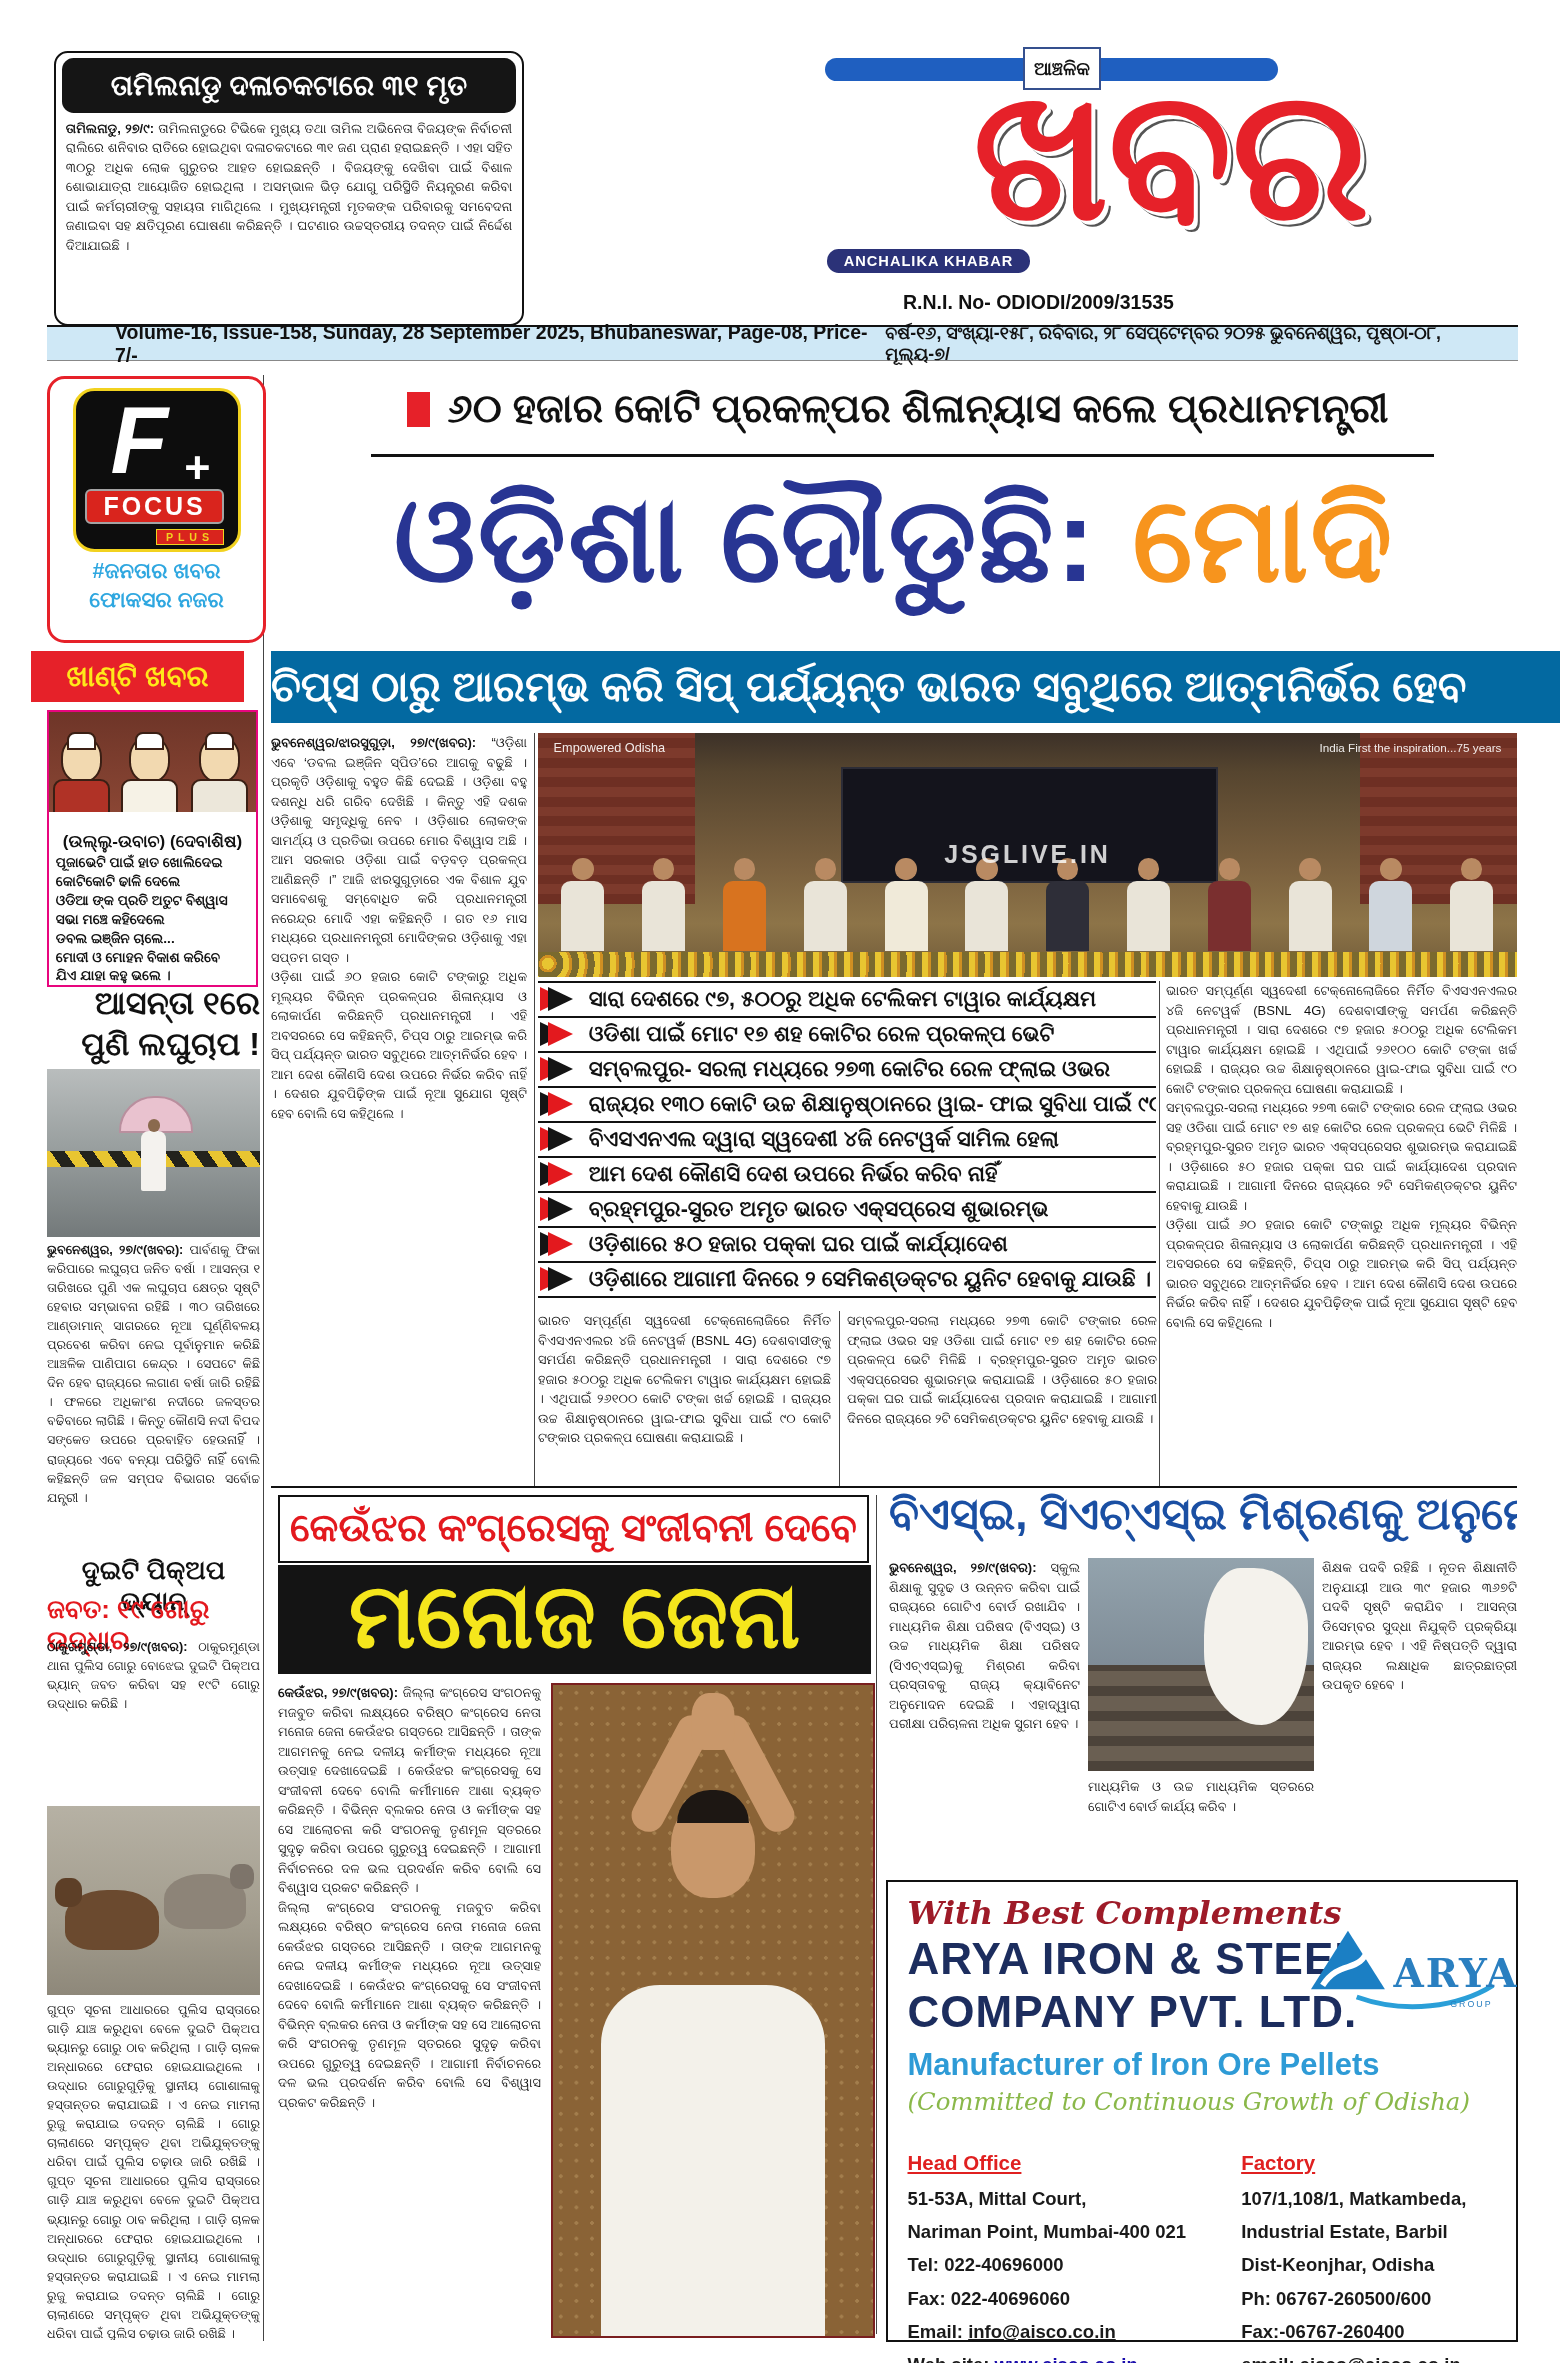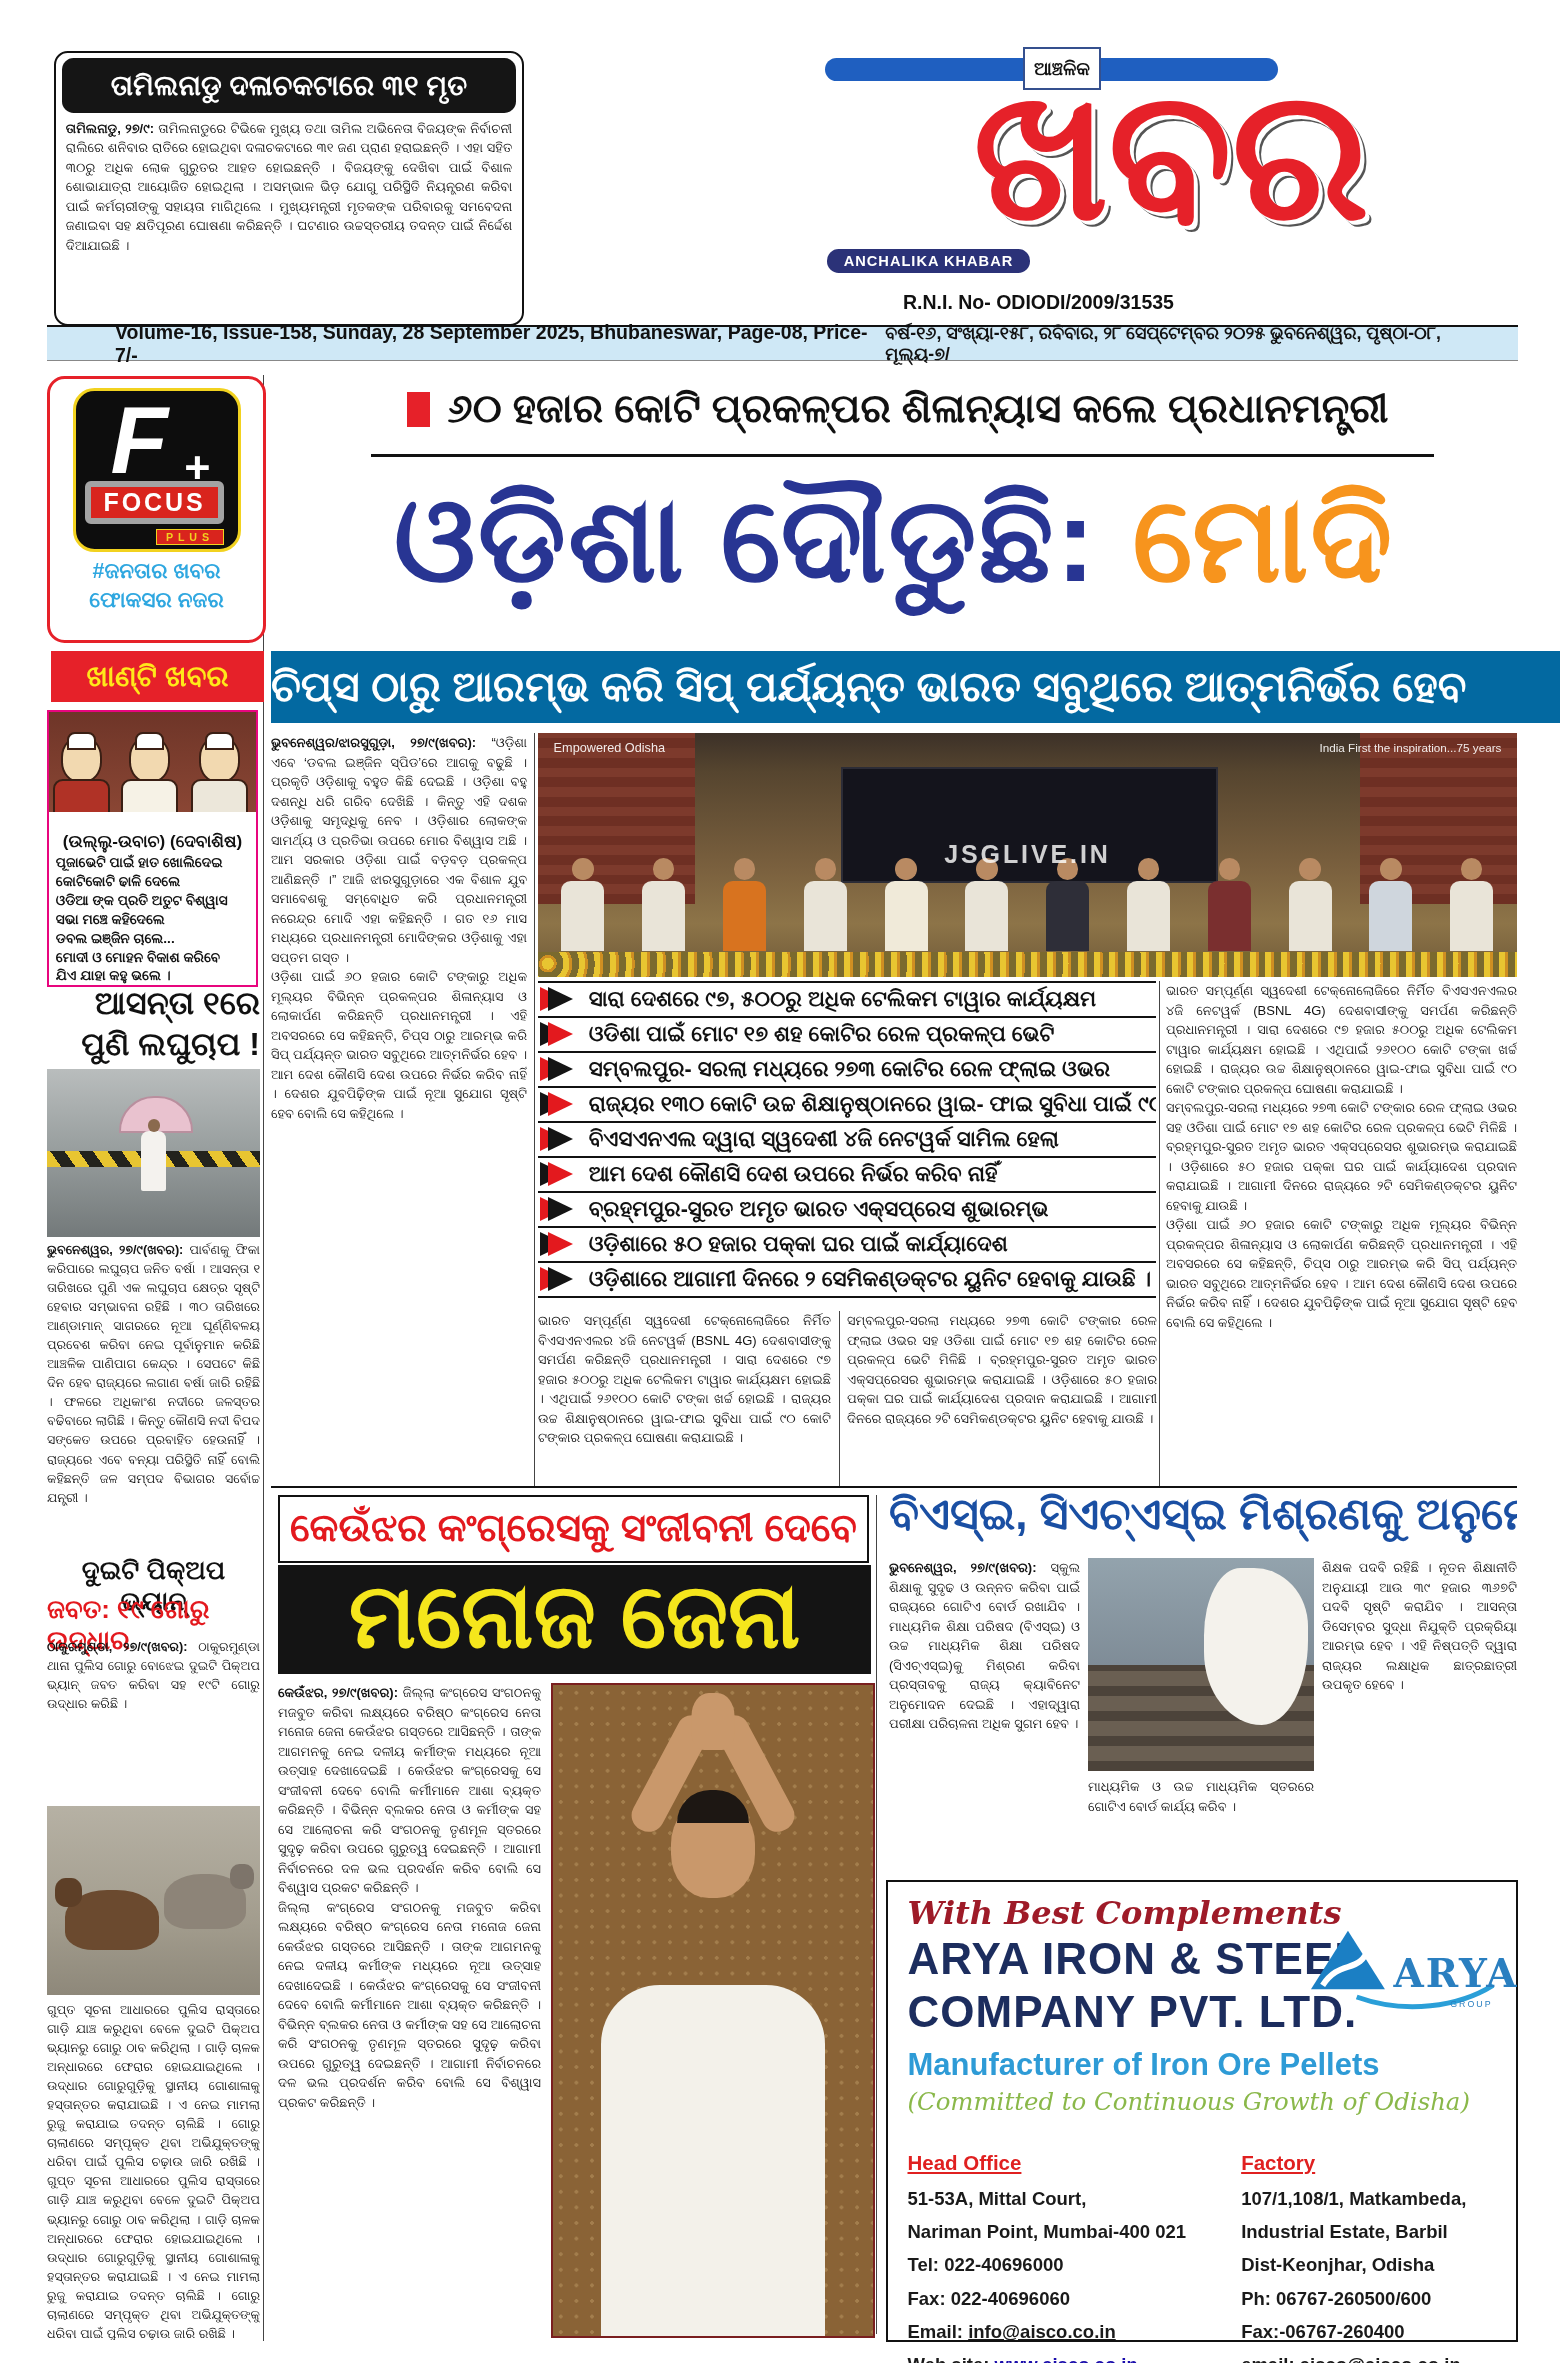--- a/index.html
+++ b/index.html
@@ -32,26 +32,26 @@
   .db-en{margin-left:68px;font-size:19.5px;font-weight:bold;}
   .db-od{margin-left:auto;margin-right:11.7px;font-size:17.6px;font-weight:bold;}
   
   .vr-sidebar{left:263px;top:375px;height:1966px;}
   .focus-box{position:absolute;left:47px;top:376px;width:213px;height:261px;border:3.9px solid #e62129;
              border-radius:17.6px;background:#fff;text-align:center;}
   .focus-app{position:relative;margin:8.8px auto 2.9px;width:162px;height:158px;background:#0d0d0d;
              border:3.9px solid #f2d21f;border-radius:21.5px;}
   .focus-f{position:absolute;left:35px;top:-3.9px;color:#fff;font-size:94px;font-weight:800;font-style:italic;}
   .focus-plus-sign{position:absolute;right:27px;top:51px;color:#fff;font-size:45px;font-weight:800;}
-  .focus-red{position:absolute;left:9.8px;right:13.7px;bottom:25px;background:#d9241d;border:6px solid #a3a3a3;
+  .focus-red{position:absolute;left:9.8px;right:13.7px;bottom:25px;background:#d9241d;border:2px solid #a3a3a3;
              border-radius:5.9px;color:#fff;font-size:25px;font-weight:800;letter-spacing:2.9px;line-height:31px;}
   .focus-plus-chip{position:absolute;right:13.7px;bottom:3.9px;background:#d9241d;border:1px solid #f2d21f;
              color:#f2d21f;font-size:10.7px;font-weight:bold;letter-spacing:4.9px;padding:1px 8.8px;}
   .focus-tags{margin-top:4.9px;color:#2fa7e0;font-size:21.5px;font-weight:800;line-height:1.35;}
-  .khanti{position:absolute;left:51px;top:651px;width:213px;height:51px;background:#e62129;color:#ffe81a;
+  .khanti{position:absolute;left:31px;top:651px;width:213px;height:51px;background:#e62129;color:#ffe81a;
           font-size:29px;font-weight:800;text-align:center;line-height:51px;overflow:hidden;}
   .cartoon-box{position:absolute;left:47px;top:710px;width:207px;height:273px;border:2.9px solid #e8057e;
                background:#fff;overflow:hidden;}
   .cartoon-img{position:relative;height:100px;background:linear-gradient(180deg,#6e3528,#8a4634);overflow:hidden;}
   .toon{position:absolute;bottom:-5.9px;width:57px;height:82px;}
   .toon .hd{position:absolute;top:0;left:9.8px;width:37px;height:43px;background:#f2d9b0;border-radius:45%;
             border:2px solid #3a1f14;}
   .toon .hd::before{content:"";position:absolute;left:3.9px;top:-5.9px;right:3.9px;height:13.7px;background:#fff;
             border-radius:7.8px 7.8px 0 0;border:2px solid #3a1f14;}
   .toon .bd{position:absolute;top:43px;left:2px;width:53px;height:39px;border-radius:9.8px 9.8px 0 0;border:2px solid #3a1f14;}

